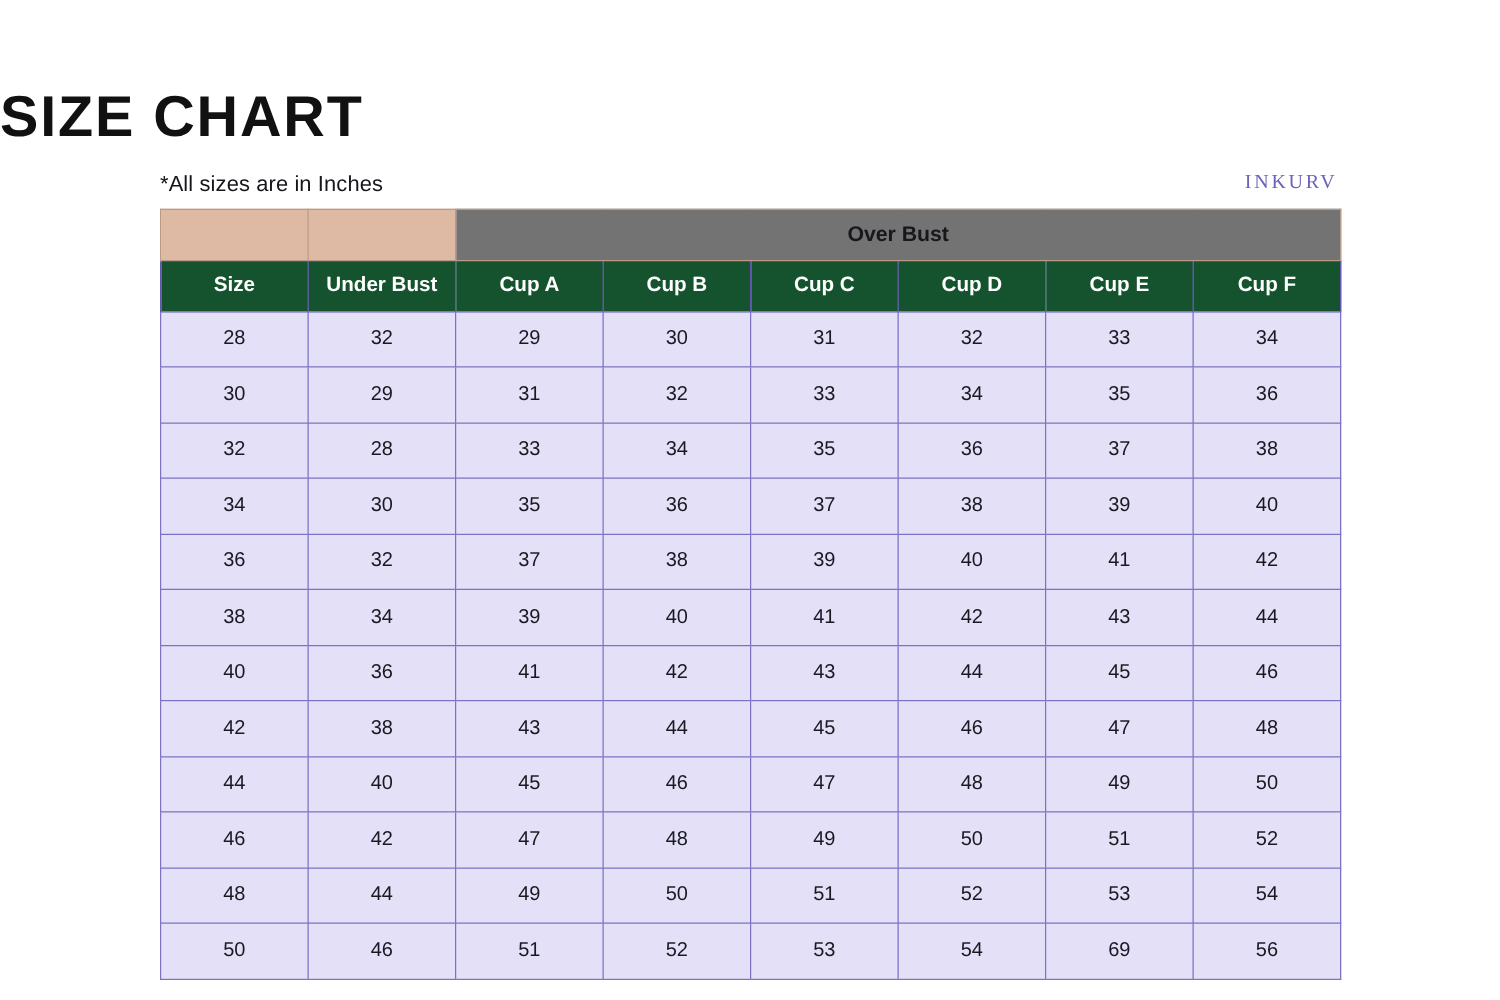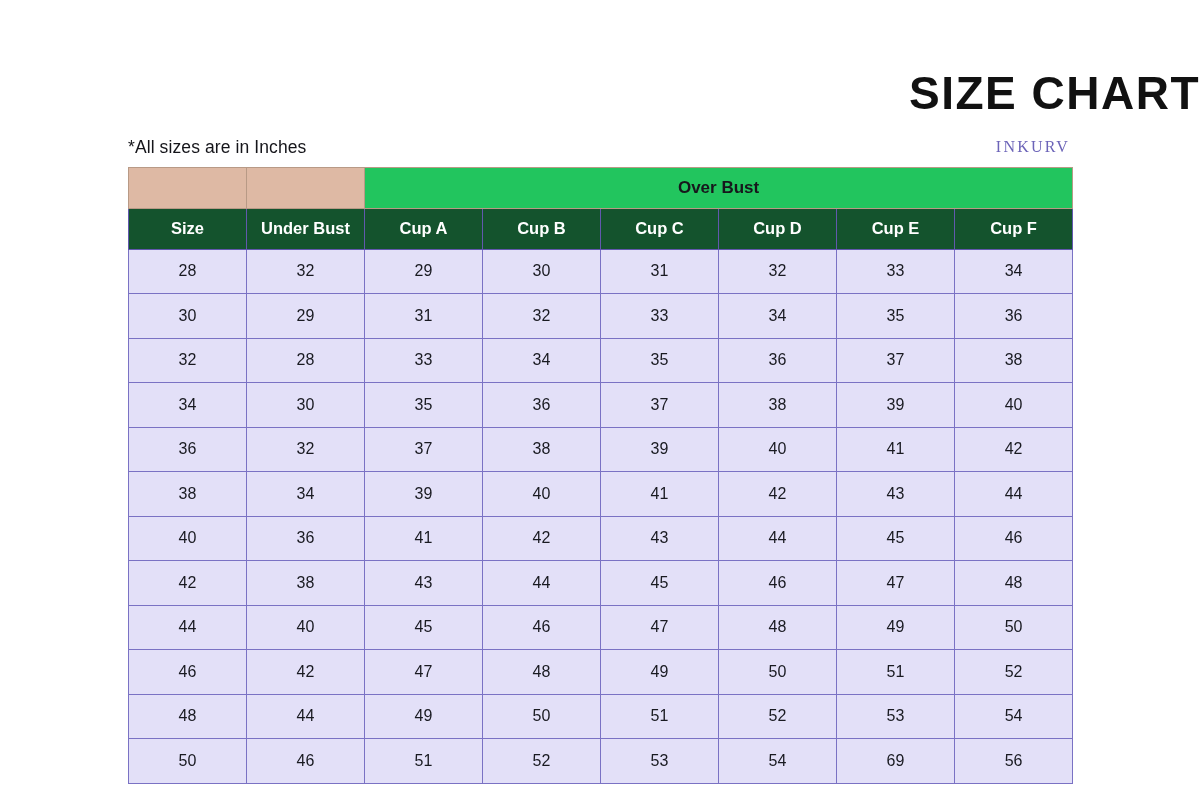--- a/index.html
+++ b/index.html
@@ -14,32 +14,32 @@
     color: #1a1a1a;
     overflow: hidden;
   }
   .page {
     position: relative;
     width: 1200px;
     height: 800px;
     box-sizing: border-box;
   }
   .title {
-    text-align: right;
+    text-align: left;
     font-size: 46px;
     font-weight: bold;
     letter-spacing: 1.5px;
     color: #111111;
     margin: 0;
     padding-top: 68px;
     line-height: 1.1;
   }
   .subhead-row {
     display: flex;
-    align-items: center;
+    align-items: flex-start;
     justify-content: space-between;
     padding: 18px 130px 0 128px;
   }
   .note {
     font-size: 17.5px;
     color: #15151a;
     letter-spacing: 0.1px;
   }
   .brand {
     font-size: 16px;
@@ -57,21 +57,21 @@
     table-layout: fixed;
   }
   table.size-chart td,
   table.size-chart th {
     border: 1px solid #7a72c4;
     text-align: center;
     vertical-align: middle;
   }
   
   tr.band td {
-    background: #22c55e;
+    background: #737373;
     height: 38px;
     font-size: 17px;
     font-weight: bold;
     color: #17171c;
     border-color: #b89a86;
   }
   tr.band td.empty {
     background: #deb9a4;
   }
   

